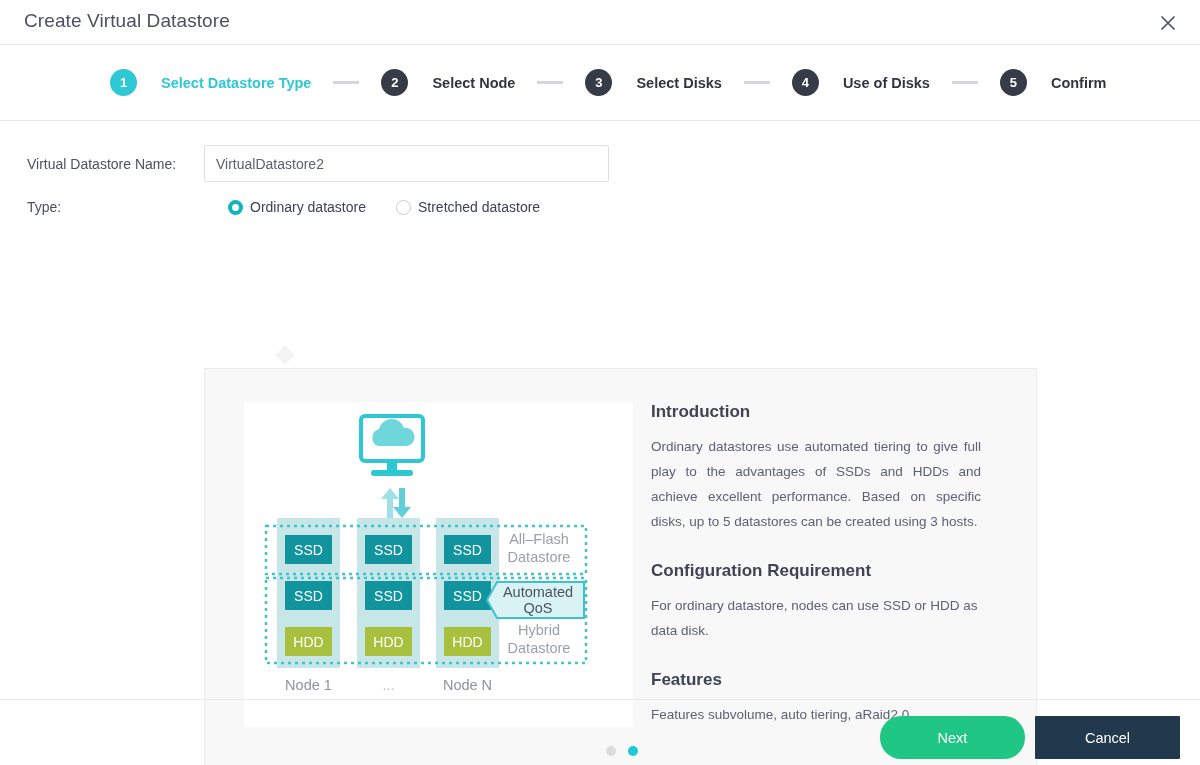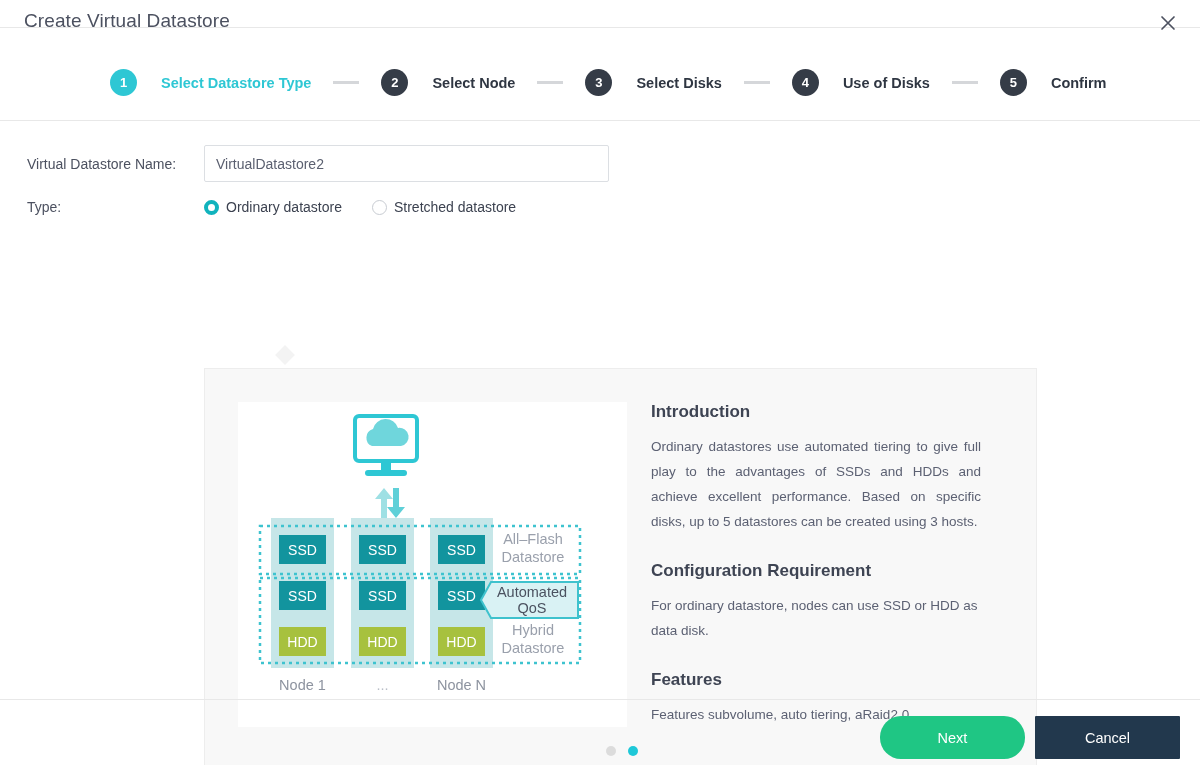--- a/index.html
+++ b/index.html
@@ -14,21 +14,21 @@
     color: #4a4f5c;
     overflow: hidden;
     position: relative;
   }
 
   
   .dialog-header {
     position: absolute;
     left: 0; top: 0;
     width: 1200px;
-    height: 28px;
+    height: 45px;
     border-bottom: 1px solid #e8e8e8;
     box-sizing: border-box;
   }
   .dialog-title {
     position: absolute;
     left: 24px;
     top: 10px;
     font-size: 19px;
     color: #4c5160;
     letter-spacing: 0.1px;
@@ -96,21 +96,21 @@
     left: 0; top: 121px;
     width: 1108px;
     height: 556px;
   }
   .field-row {
     position: absolute;
     display: flex;
     align-items: center;
   }
   .row-name { left: 27px; top: 24px; }
-  .row-type { left: 27px; top: 78px; }
+  .row-type { left: 27px; top: 78px; gap: 24px; }
   .field-label {
     font-size: 14px;
     color: #4c5160;
     width: 177px;
     flex: none;
   }
   .text-input {
     width: 405px;
     height: 37px;
     border: 1px solid #dcdfe3;
@@ -165,21 +165,21 @@
     left: 204px;
     top: 247px;
     width: 833px;
     height: 401px;
     background: #f8f8f8;
     border: 1px solid #ededed;
     box-sizing: border-box;
   }
   .illus-card {
     position: absolute;
-    left: 33px;
+    left: 39px;
     top: 33px;
     width: 389px;
     height: 325px;
     background: #ffffff;
   }
   .info-text {
     position: absolute;
     left: 446px;
     top: 33px;
     width: 330px;

